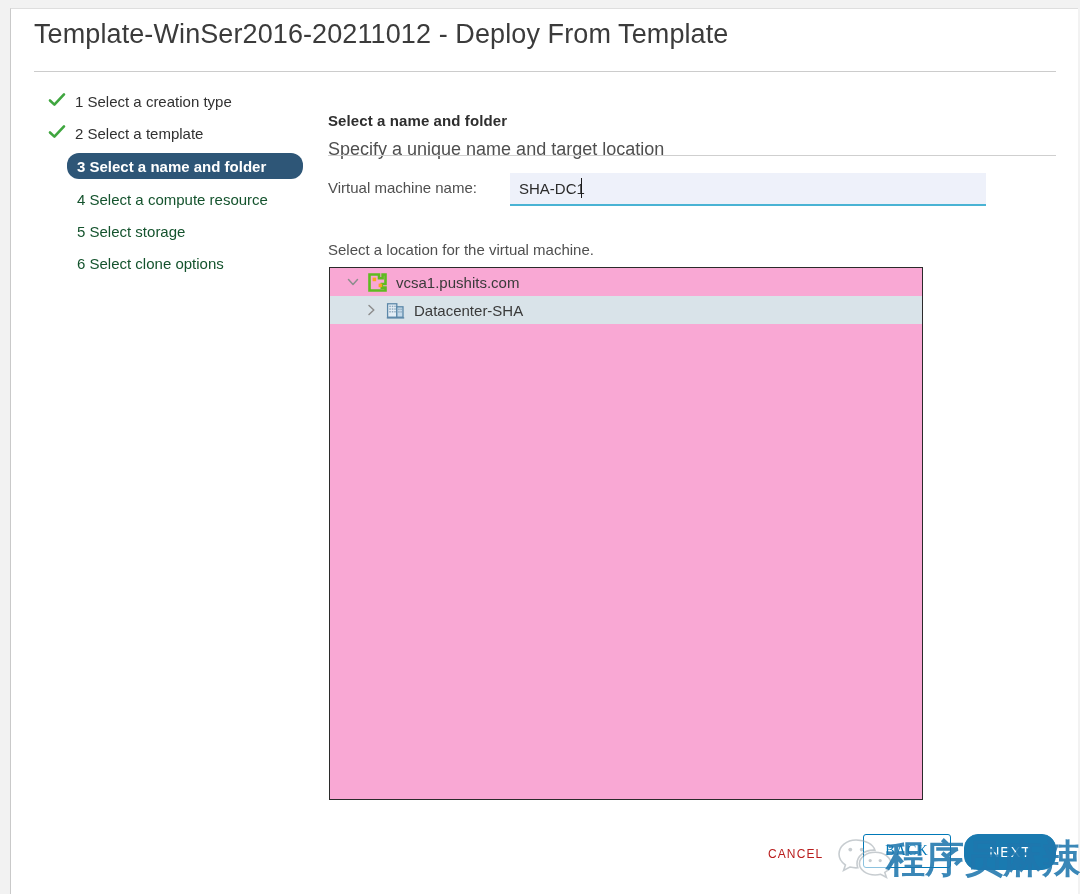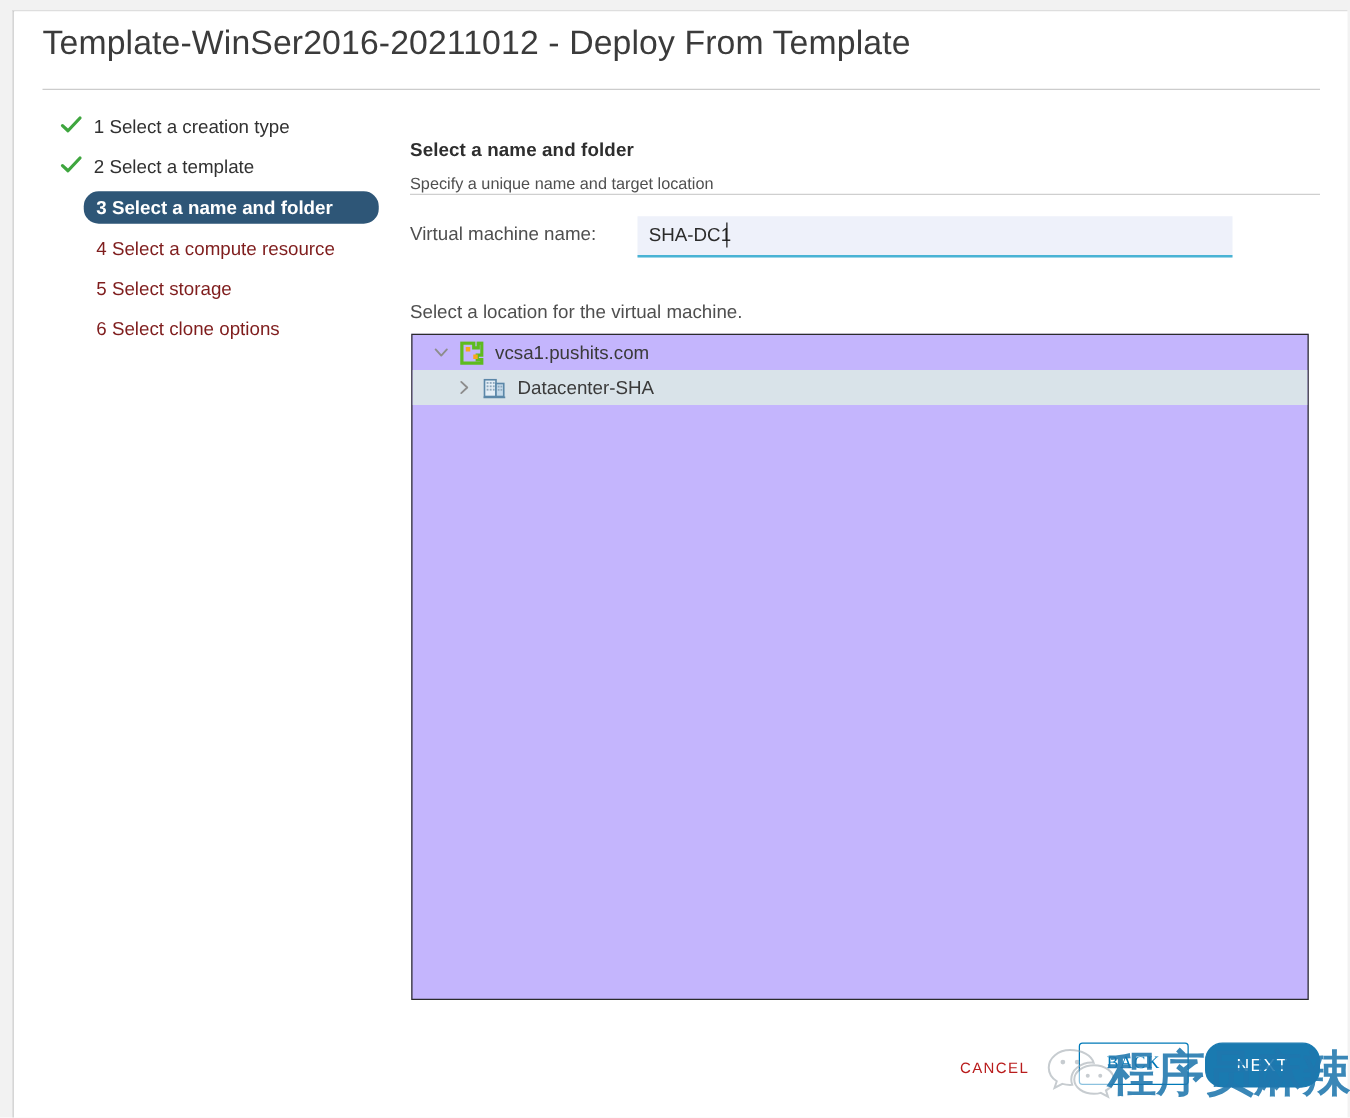--- a/index.html
+++ b/index.html
@@ -71,21 +71,21 @@
   }
   .step .check {
     position: absolute;
     left: 15px;
     top: 2px;
     width: 18px;
     height: 18px;
   }
   .step-label {
     font-size: 15px;
-    color: #7f1d1d;
+    color: #14532d;
     white-space: nowrap;
   }
   .step.done .step-label {
     color: #313131;
     font-weight: normal;
   }
   .step.done {
     padding-left: 42px;
   }
   .step.active {
@@ -113,21 +113,21 @@
     width: 728px;
   }
   #main-title {
     font-size: 15px;
     font-weight: bold;
     color: #2e2e2e;
     margin: 23px 0 0 0;
     letter-spacing: 0.1px;
   }
   #main-subtitle {
-    font-size: 13px;
+    font-size: 18px;
     color: #4f4f4f;
     margin: 10px 0 0 0;
   }
   #main-rule {
     position: absolute;
     left: 0;
     top: 66px;
     width: 728px;
     height: 1px;
     background: #cfcfcf;
@@ -179,24 +179,24 @@
     top: 152px;
     font-size: 15px;
     color: #4f4f4f;
   }
 
   
   #tree-panel {
     position: absolute;
     left: 1px;
     top: 178px;
-    width: 718px;
+    width: 594px;
     height: 533px;
     border: 1px solid #2b2b2b;
-    background: #c4b5fd;
+    background: #f9a8d4;
     box-sizing: border-box;
     overflow: hidden;
   }
   .tree-row {
     display: flex;
     align-items: center;
     height: 28px;
     padding-left: 14px;
     box-sizing: border-box;
   }

